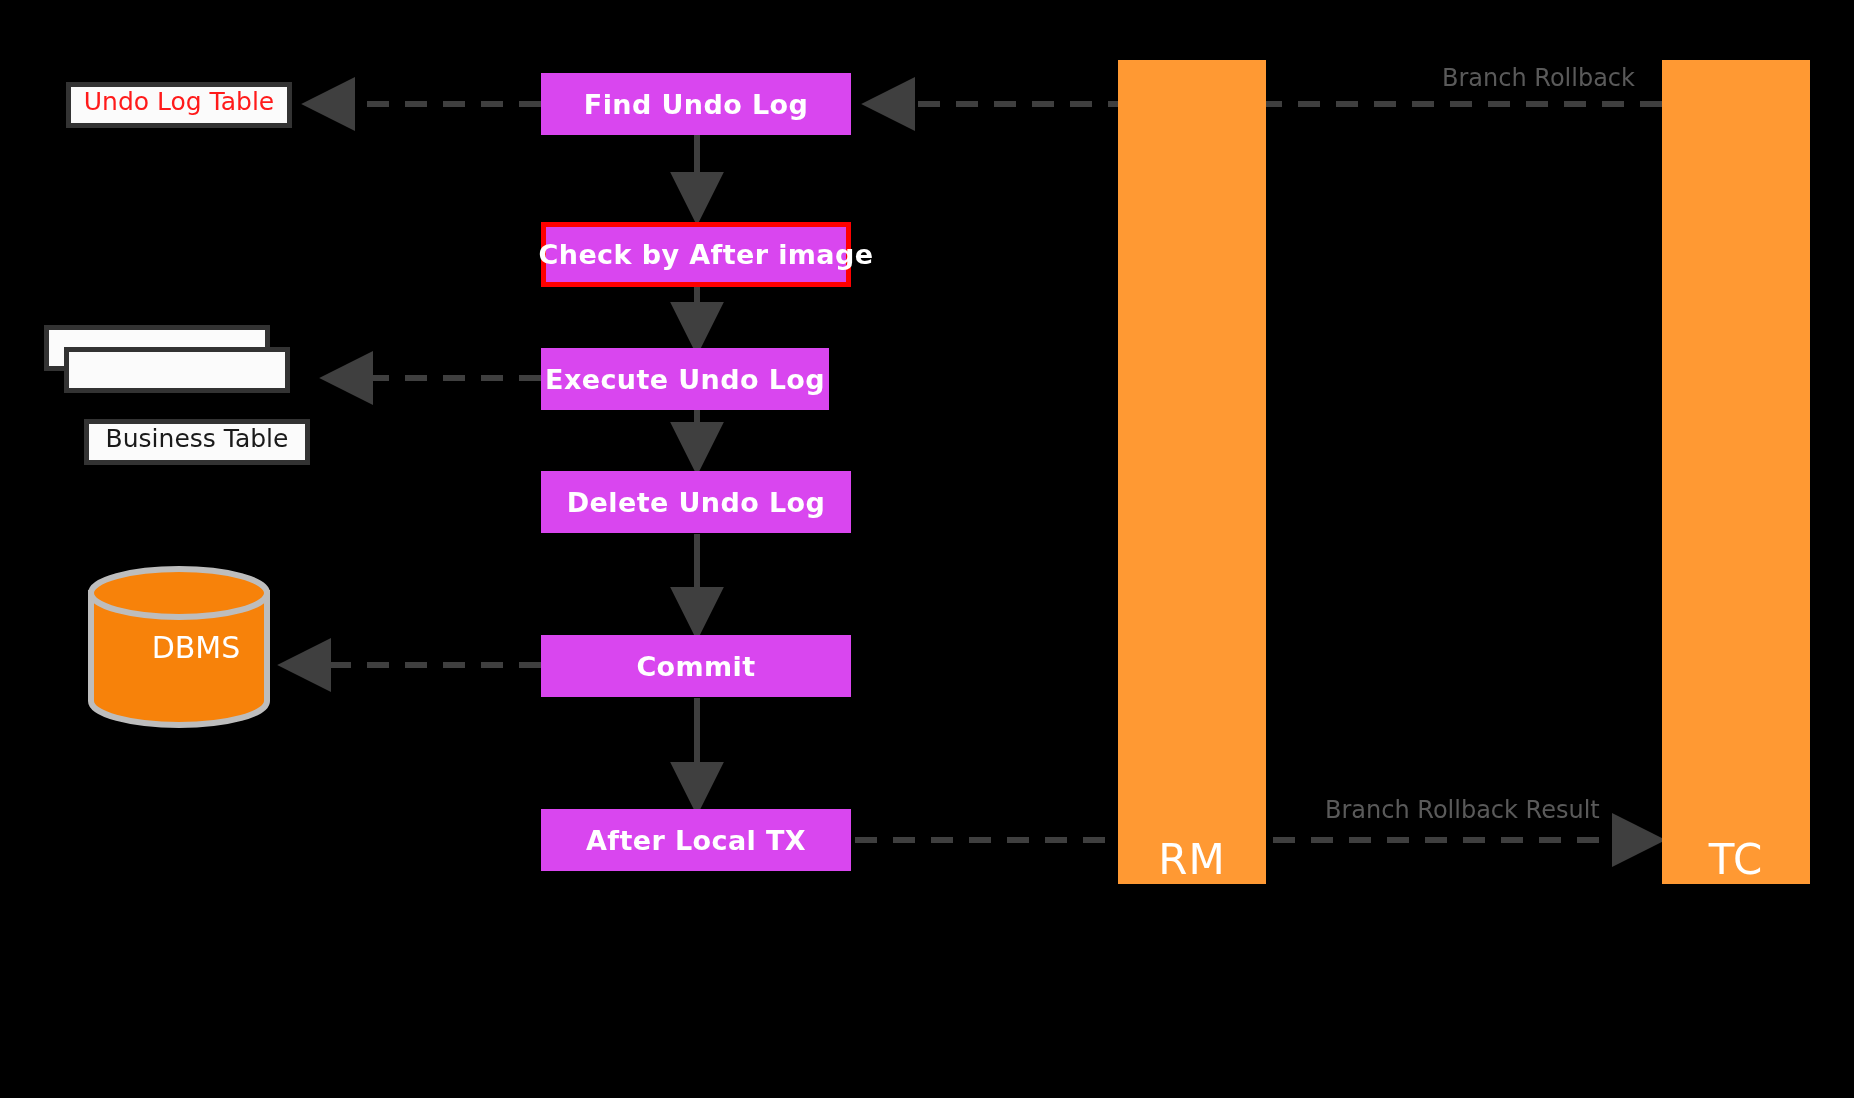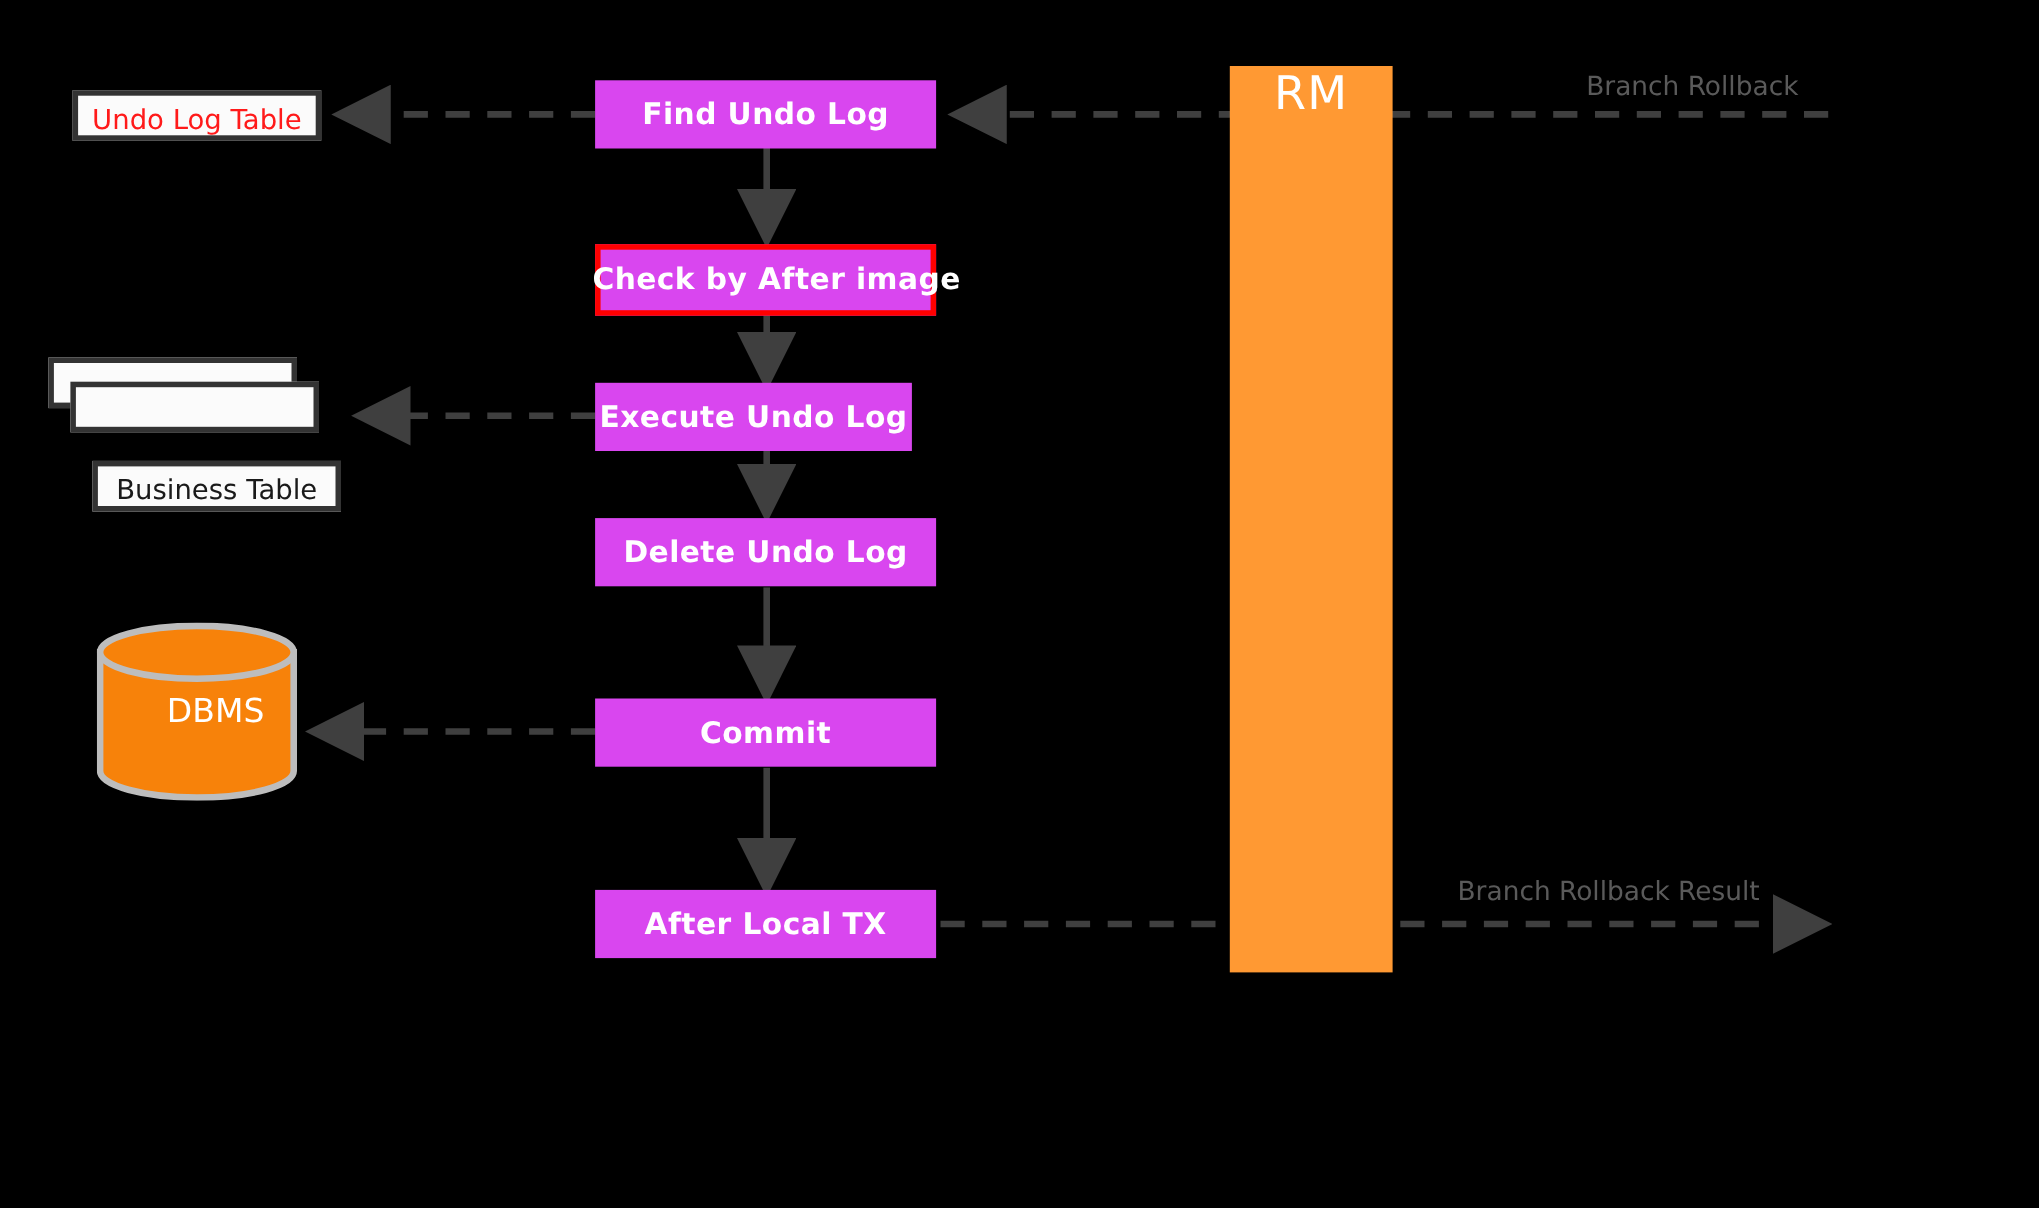--- a/index.html
+++ b/index.html
@@ -35,42 +35,42 @@
     padding-left: 20px;
   }
 
   
   .wbox {
     position: absolute;
     box-sizing: border-box;
     background: #fbfbfb;
     border: 5px solid #333333;
     display: flex;
-    align-items: flex-end;
+    align-items: flex-start;
     justify-content: center;
     font-size: 25px;
     white-space: nowrap;
   }
   .wbox.red-label { color: #ff1a1a; }
   .wbox.plain-label { color: #1a1a1a; }
 
   
   .sheet {
     position: absolute;
     box-sizing: border-box;
     background: #fbfbfb;
     border: 5px solid #333333;
   }
 
   
   .bar {
     position: absolute;
     background: #ff9933;
     display: flex;
-    align-items: flex-start;
+    align-items: flex-end;
     justify-content: center;
     color: #ffffff;
     font-size: 42px;
     letter-spacing: 1px;
   }
 
   
   .cyl {
     position: absolute;
   }
@@ -187,20 +187,23 @@
   </div>
 
   <div class="pbox" style="left:541px; top:809px; width:310px; height:62px;">
     <span>After Local TX</span>
   </div>
 
   <div class="bar" style="left:1118px; top:60px; width:148px; height:824px;">
     <span>RM</span>
   </div>
 
+  <div class="bar" style="left:1662px; top:60px; width:148px; height:824px;">
+    <span>TC</span>
+  </div>
 
   <div class="caption" style="left:1442px; top:64px;">
     <span>Branch Rollback</span>
   </div>
 
   <div class="caption" style="left:1325px; top:796px;">
     <span>Branch Rollback Result</span>
   </div>
 
 </div>

